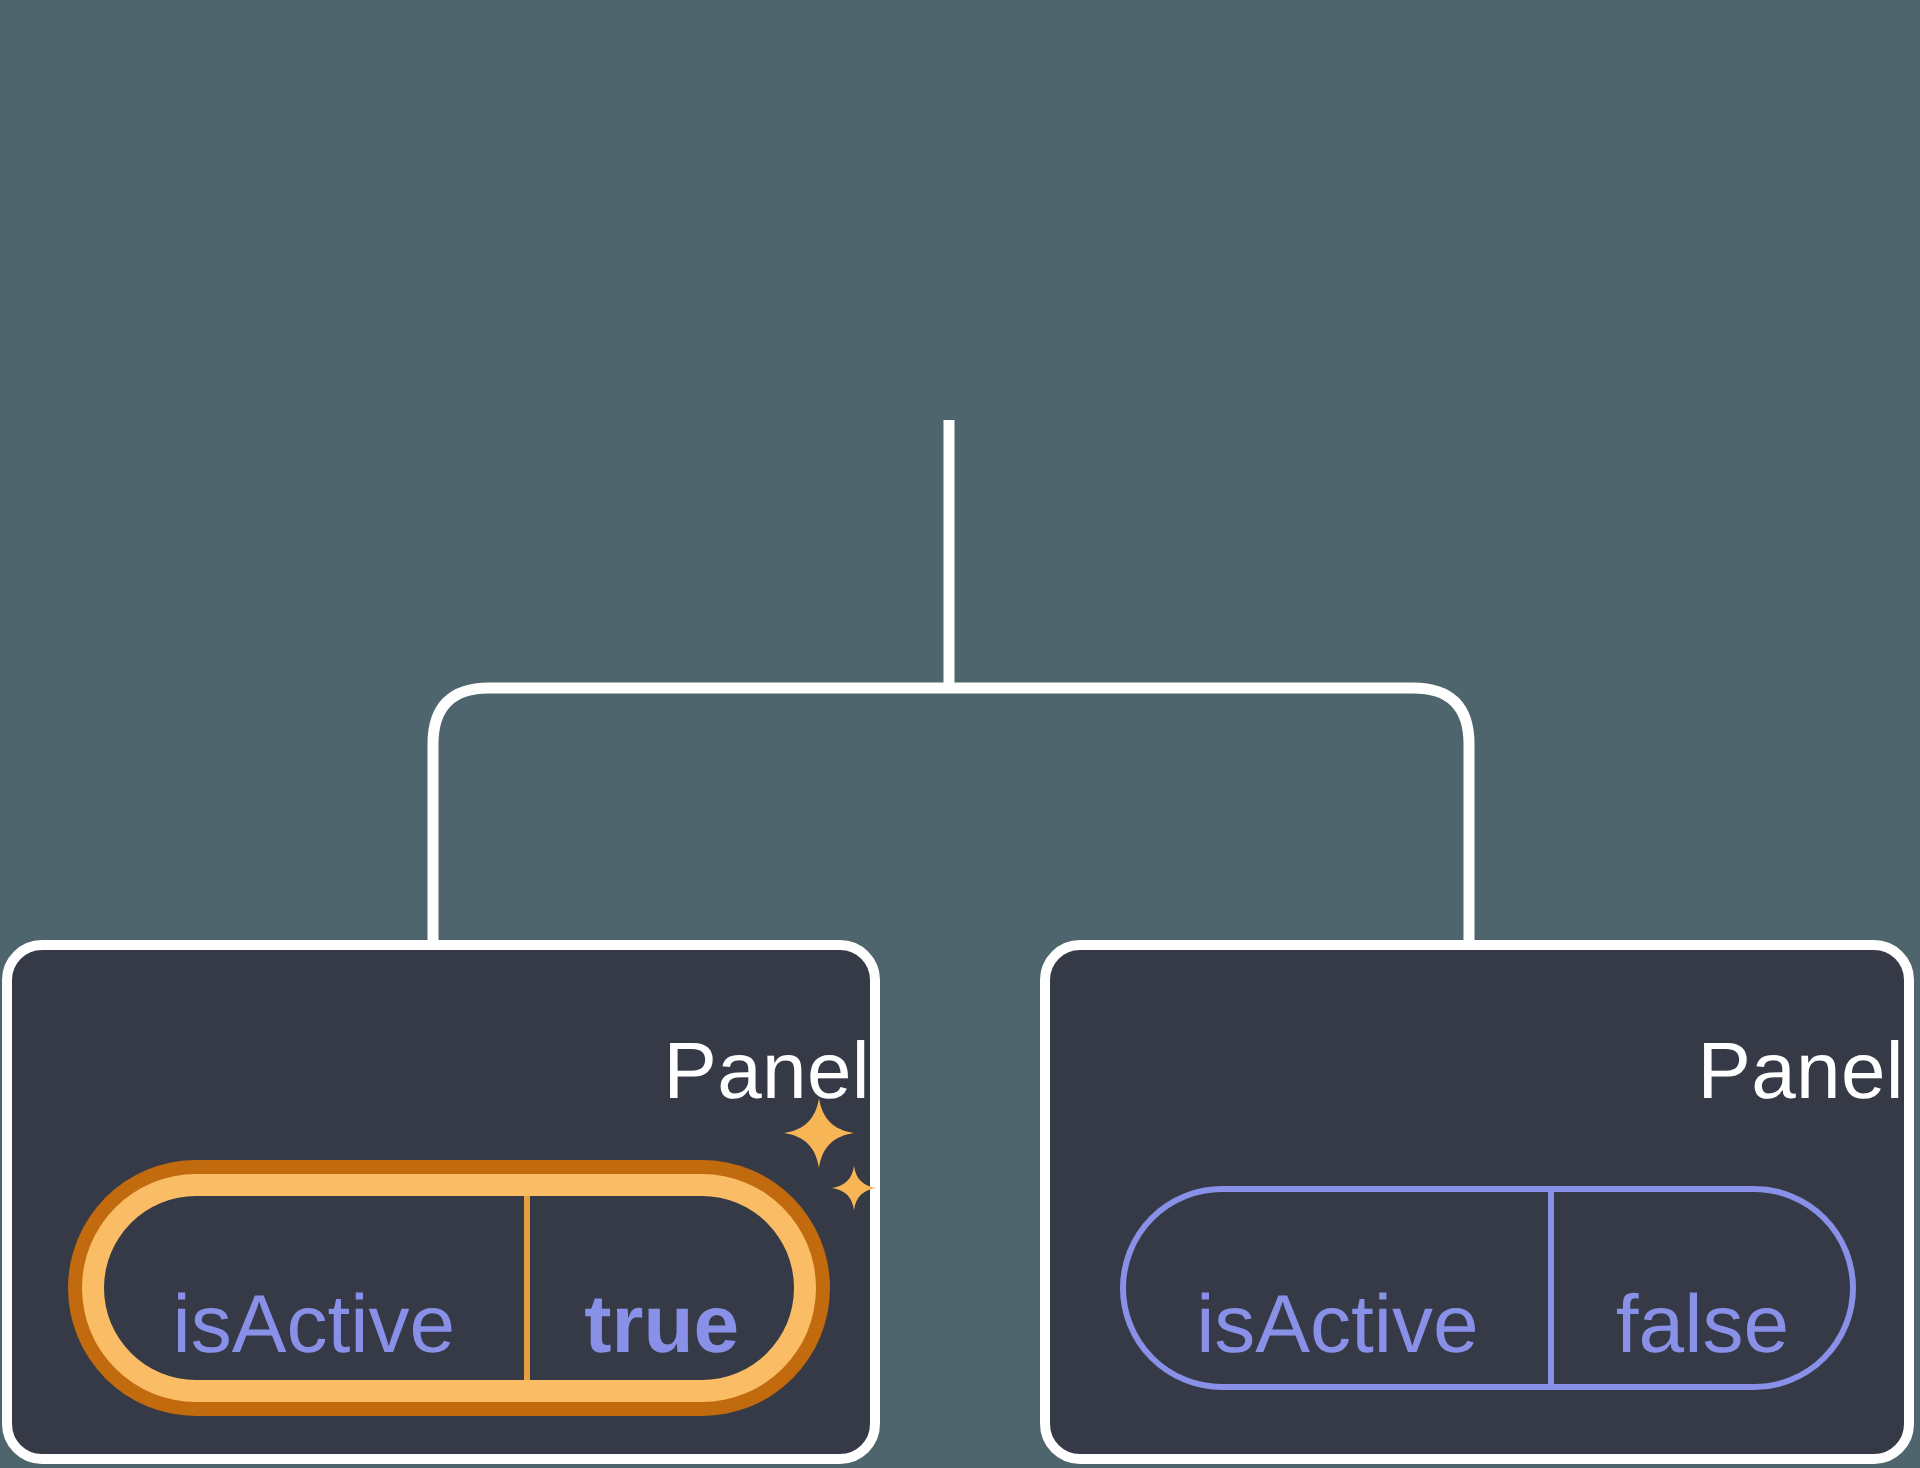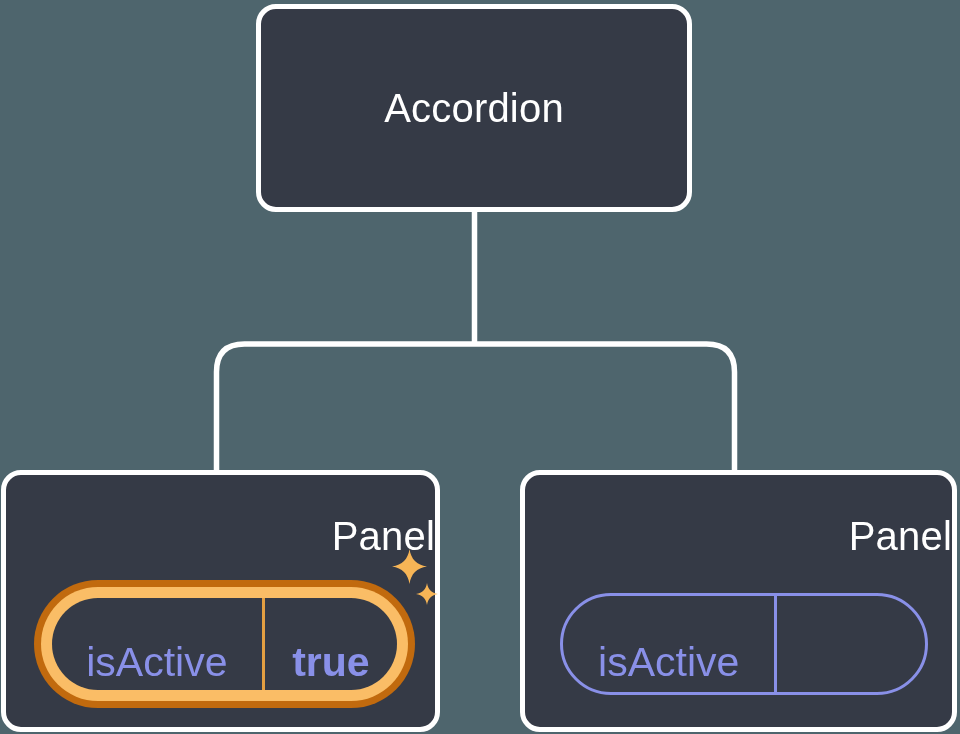--- a/index.html
+++ b/index.html
@@ -102,23 +102,20 @@
 </head>
 <body>
 
 <div class="canvas">
 
   <svg class="connectors" width="960" height="734" viewBox="0 0 960 734">
     <path d="M474.5 210 L474.5 346" fill="none" stroke="#ffffff" stroke-width="5.5"></path>
     <path d="M216.5 472 L216.5 372 Q216.5 344 244.5 344 L706.5 344 Q734.5 344 734.5 372 L734.5 472" fill="none" stroke="#ffffff" stroke-width="5.5"></path>
   </svg>
 
-  <div class="node root-node">
-    <span class="node-label">Accordion</span>
-  </div>
 
   <div class="node panel-left">
     <div class="panel-title node-label">Panel</div>
 
     <div class="pill-active">
       <div class="pill-gold">
         <div class="pill-inner">
           <div class="cell cell-key-active">isActive</div>
           <div class="divider-gold"></div>
           <div class="cell cell-value-active">true</div>
@@ -133,16 +130,17 @@
       <path d="M18 0 C19.6 10.6 25.4 16.4 36 18 C25.4 19.6 19.6 25.4 18 36 C16.4 25.4 10.6 19.6 0 18 C10.6 16.4 16.4 10.6 18 0 Z" fill="#f7b556"></path>
     </svg>
   </div>
 
   <div class="node panel-right">
     <div class="panel-title node-label">Panel</div>
 
     <div class="pill-plain">
       <div class="cell cell-key-plain">isActive</div>
       <div class="divider-purple"></div>
+      <div class="cell cell-value-plain">false</div>
     </div>
   </div>
 
 </div>
 
 </body></html>

